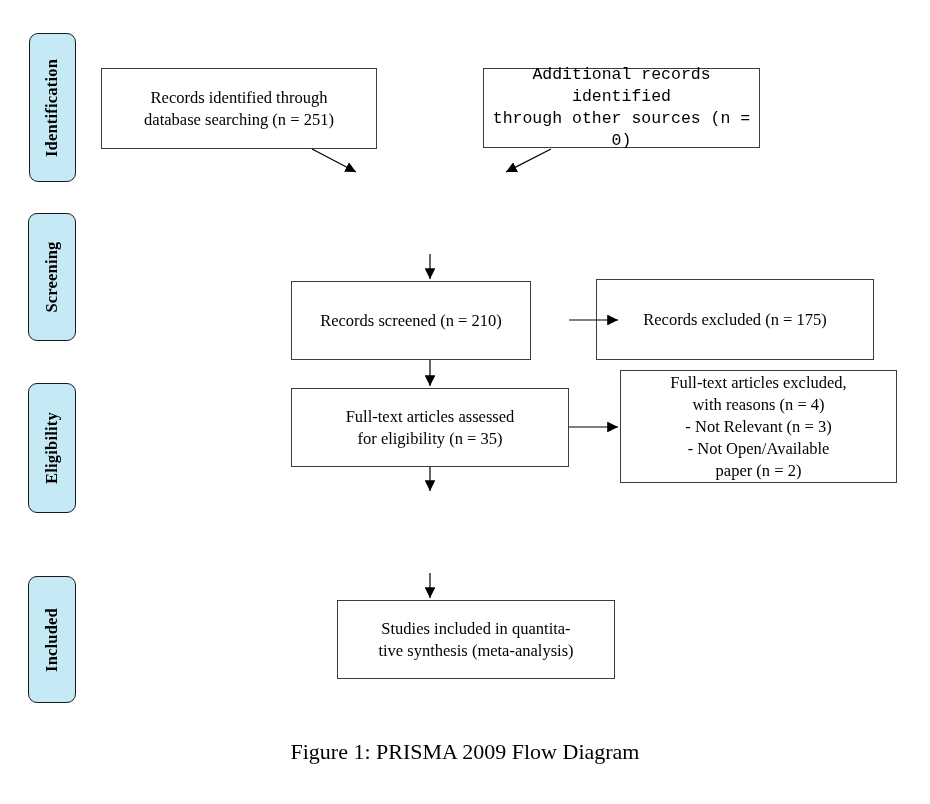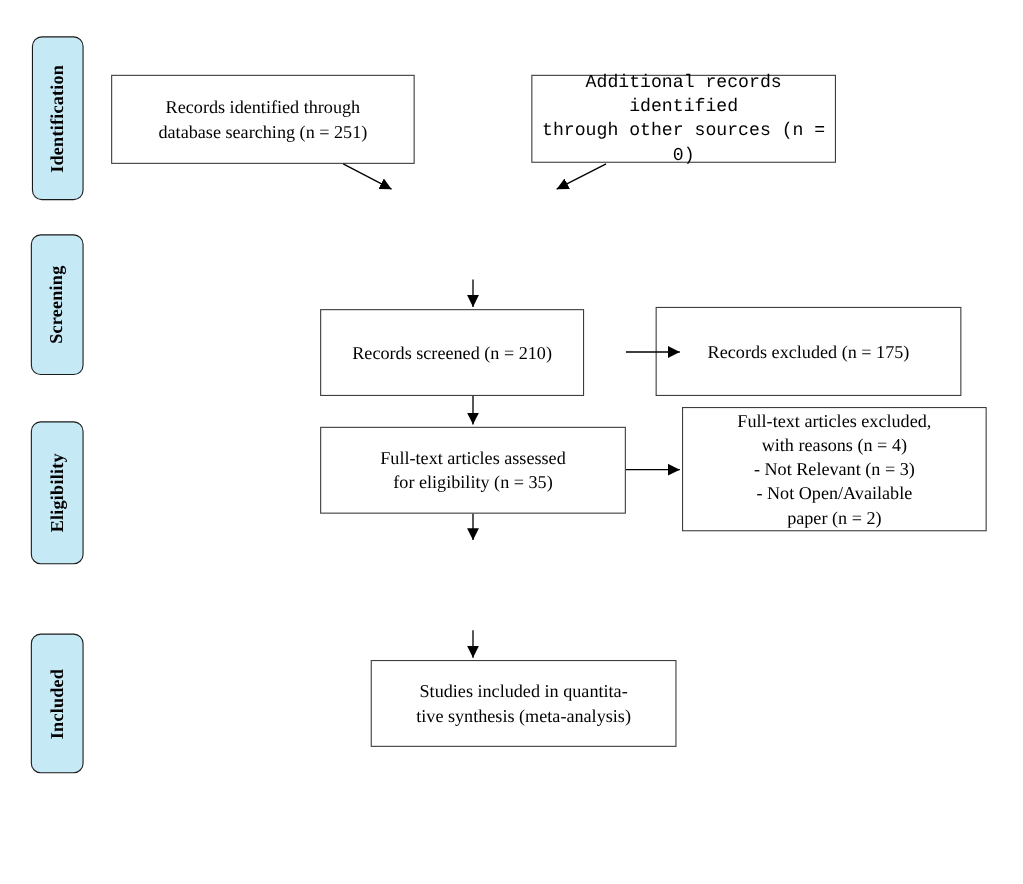--- a/index.html
+++ b/index.html
@@ -117,14 +117,15 @@
       <line x1="551" y1="149" x2="506" y2="172" marker-end="url(#ah)"></line>
       <line x1="430" y1="254" x2="430" y2="279" marker-end="url(#ah)"></line>
       <line x1="569" y1="320" x2="618" y2="320" marker-end="url(#ah)"></line>
       <line x1="430" y1="360" x2="430" y2="386" marker-end="url(#ah)"></line>
       <line x1="569" y1="427" x2="618" y2="427" marker-end="url(#ah)"></line>
       <line x1="430" y1="467" x2="430" y2="491" marker-end="url(#ah)"></line>
       <line x1="430" y1="573" x2="430" y2="598" marker-end="url(#ah)"></line>
     </g>
   </svg>
 
+  <div class="caption">Figure 1: PRISMA 2009 Flow Diagram</div>
 
 </div>
 
 </body></html>

